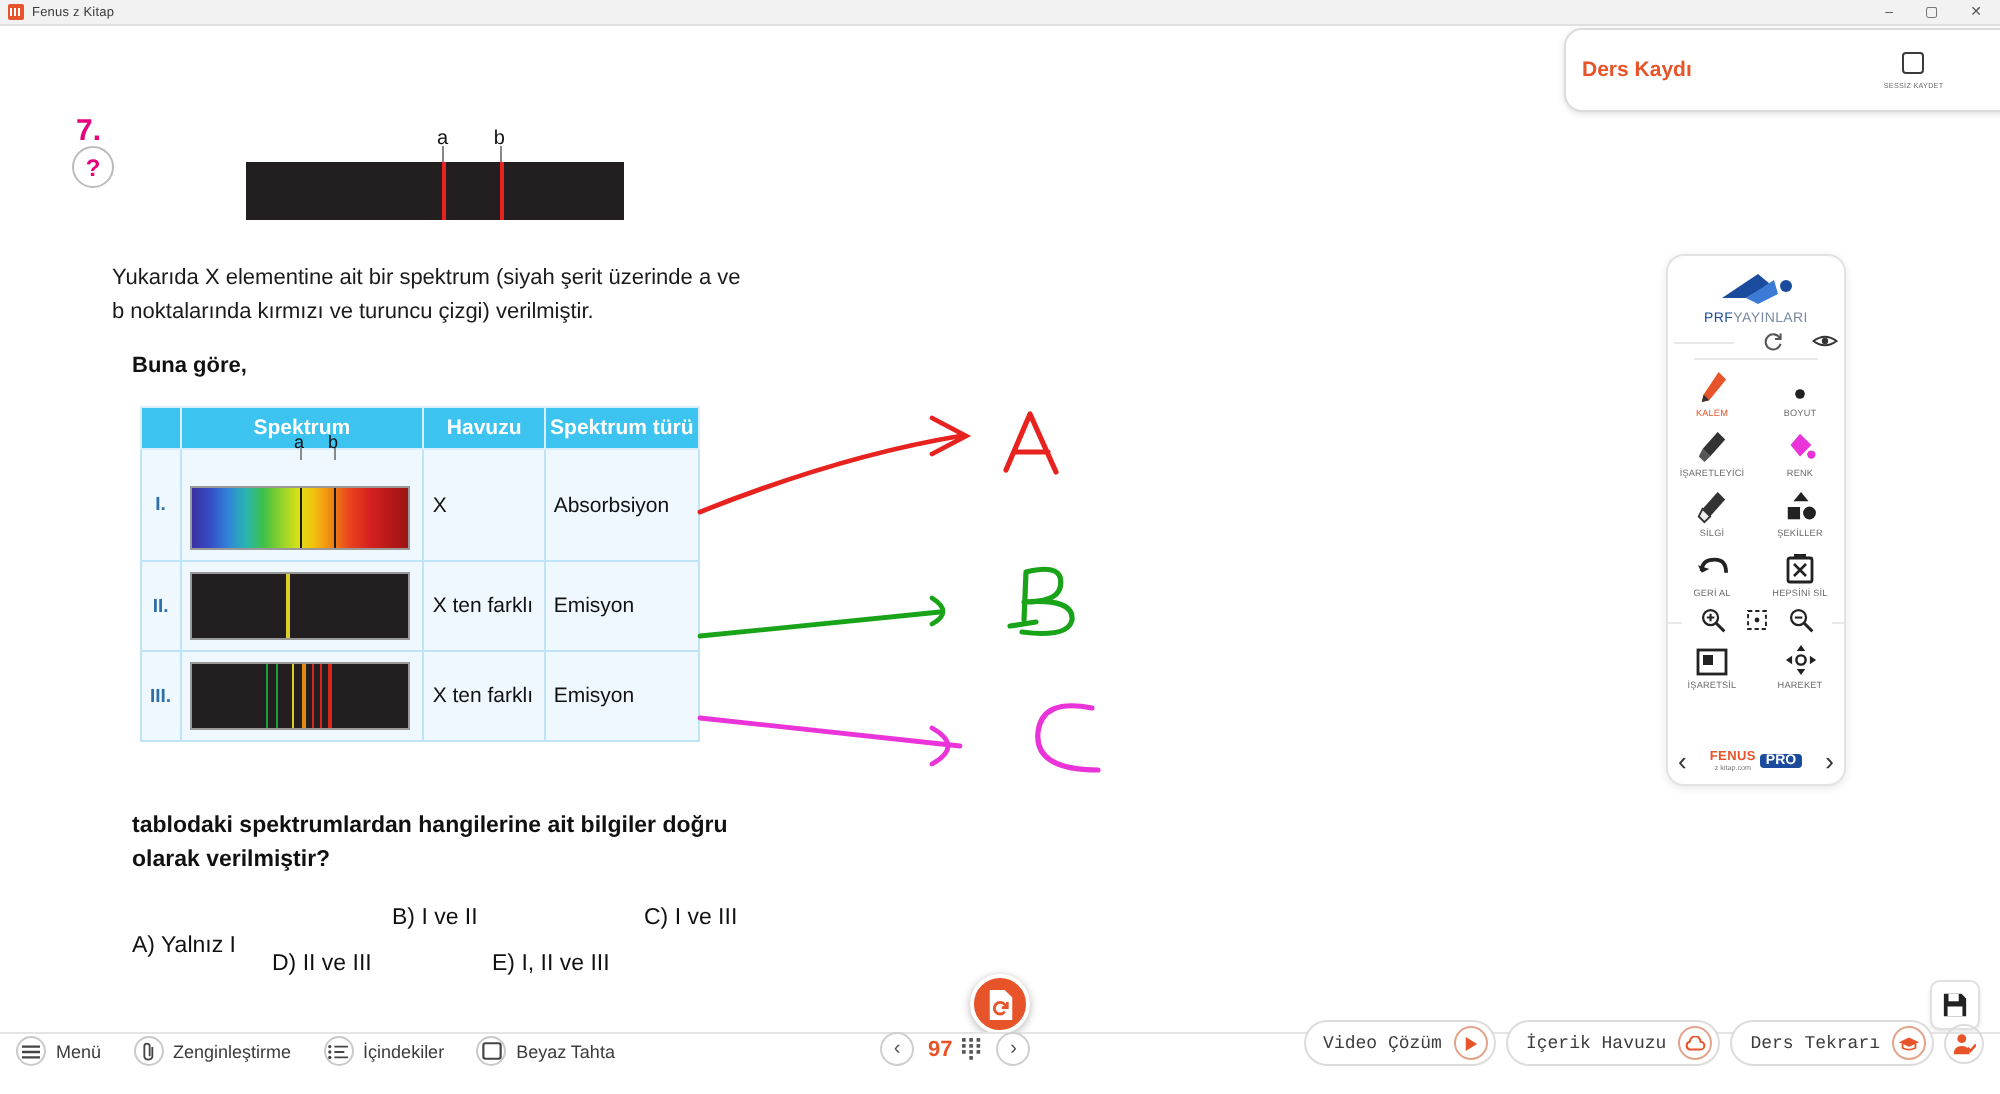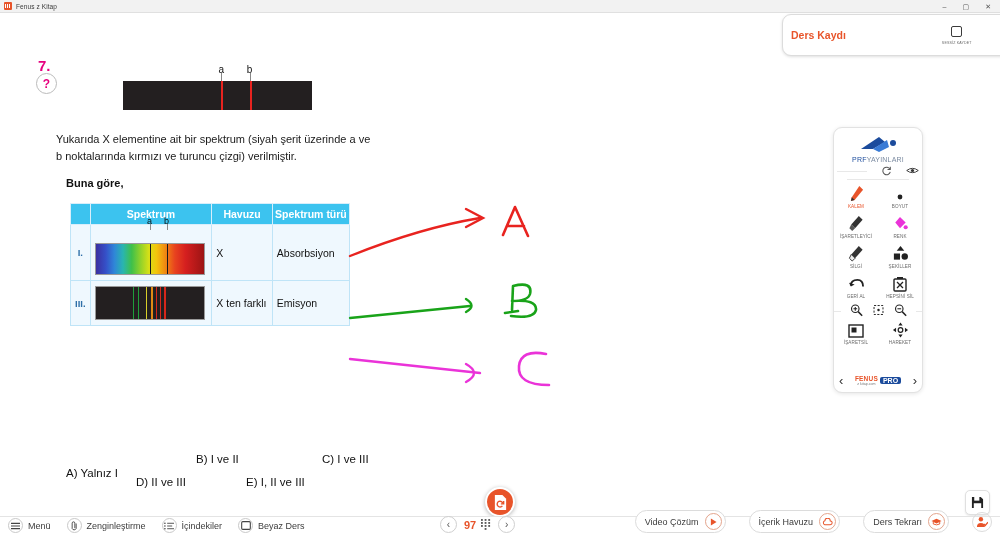--- a/index.html
+++ b/index.html
@@ -172,21 +172,21 @@
   }
   .bb-lbl { font-size:9px; color:#3c3c3c; white-space:nowrap; }
   .bb-center { position:absolute; left:440px; display:flex; align-items:center; gap:7px; }
   .navcircle {
     width:17px; height:17px; border-radius:50%; border:1px solid #cfcfcf;
     display:flex; align-items:center; justify-content:center; font-size:10px;
     color:#555; cursor:pointer;
   }
   .pagebox { display:flex; align-items:center; gap:5px; }
   .pagenum { font-size:11px; color:#e8542a; font-weight:bold; }
-  .bb-right { margin-left:auto; display:flex; align-items:center; gap:23px; }
+  .bb-right { margin-left:auto; display:flex; align-items:center; gap:5px;font-family:Liberation Mono, monospace; }
   .pill {
     display:flex; align-items:center; gap:6px; border:1px solid #dcdcdc;
     border-radius:13px; padding:2px 3px 2px 9px; cursor:pointer; background:#fff;
   }
   .pill-lbl { font-size:9px; color:#3c3c3c; white-space:nowrap; }
   .pill-ic {
     width:17px; height:17px; border-radius:50%; border:1px solid #e3a48c;
     display:flex; align-items:center; justify-content:center; flex:none;
   }
   .round-btn {
@@ -250,20 +250,30 @@
               <div class="specbox rainbow">
                 <div class="vline" style="left:54px;width:1.6px;background:#1a1a1a;"></div>
                 <div class="vline" style="left:71px;width:1.6px;background:#1a1a1a;"></div>
               </div>
             </div>
           </td>
           <td class="celem">X</td>
           <td class="ctype">Absorbsiyon</td>
         </tr>
 
+        <tr>
+          <td class="rownum">II.</td>
+          <td class="cspec">
+            <div class="specbox">
+              <div class="vline" style="left:47px;width:2px;background:#d9cf2a;"></div>
+            </div>
+          </td>
+          <td class="celem">X ten farklı</td>
+          <td class="ctype">Emisyon</td>
+        </tr>
 
         <tr>
           <td class="rownum">III.</td>
           <td class="cspec">
             <div class="specbox">
               <div class="vline" style="left:37px;width:1.6px;background:#1f9e3a;"></div>
               <div class="vline" style="left:42px;width:1.6px;background:#1f9e3a;"></div>
               <div class="vline" style="left:50px;width:1.6px;background:#d9cf2a;"></div>
               <div class="vline" style="left:55px;width:2.4px;background:#e08a14;"></div>
               <div class="vline" style="left:60px;width:1.6px;background:#d6271b;"></div>
@@ -286,20 +296,21 @@
       <path d="M350 305 L470 293" stroke="#19a319" stroke-width="2.4" fill="none" stroke-linecap="round"></path>
       <path d="M466 286 Q 477 293 466 299" stroke="#19a319" stroke-width="2.4" fill="none" stroke-linecap="round"></path>
       <path d="M512 297 L513 273 Q 533 268 530 281 Q 528 288 512 288 Q 537 286 536 297 Q 534 306 511 303
                M505 300 L518 298" stroke="#19a319" stroke-width="2.6" fill="none" stroke-linecap="round" stroke-linejoin="round"></path>
 
       <path d="M350 346 L480 360" stroke="#ea33d8" stroke-width="2.4" fill="none" stroke-linecap="round"></path>
       <path d="M466 351 Q 482 360 466 369" stroke="#ea33d8" stroke-width="2.4" fill="none" stroke-linecap="round"></path>
       <path d="M546 341 Q 521 336 519 353 Q 517 372 549 372" stroke="#ea33d8" stroke-width="2.6" fill="none" stroke-linecap="round"></path>
     </svg>
 
+    <div class="qprompt">tablodaki spektrumlardan hangilerine ait bilgiler doğru olarak verilmiştir?</div>
 
     <div class="opt" style="left:66px; top:440px;margin-top:14px;">A) Yalnız I</div>
     <div class="opt" style="left:196px; top:440px;">B) I ve II</div>
     <div class="opt" style="left:322px; top:440px;">C) I ve III</div>
     <div class="opt" style="left:136px; top:463px;">D) II ve III</div>
     <div class="opt" style="left:246px; top:463px;">E) I, II ve III</div>
   </div>
 
   <div class="rec">
     <div class="rec-title">Ders Kaydı</div>
@@ -535,21 +546,21 @@
           </svg>
       </div>
       <div class="bb-lbl">İçindekiler</div>
     </div>
     <div class="bb-item">
       <div class="bb-ic">
         <svg width="10" height="9" viewBox="0 0 11 10">
             <rect x="0.7" y="0.7" width="9.6" height="8.6" rx="1.2" stroke="#444" stroke-width="1.2" fill="none"></rect>
           </svg>
       </div>
-      <div class="bb-lbl">Beyaz Ders</div>
+      <div class="bb-lbl">Beyaz Tahta</div>
     </div>
 
     <div class="bb-center">
       <div class="navcircle">‹</div>
       <div class="pagebox">
         <div class="pagenum">97</div>
         <svg width="10" height="11" viewBox="0 0 11 12">
           <g fill="#555">
             <rect x="0" y="0" width="2" height="2"></rect>
               <rect x="4" y="0" width="2" height="2"></rect>

